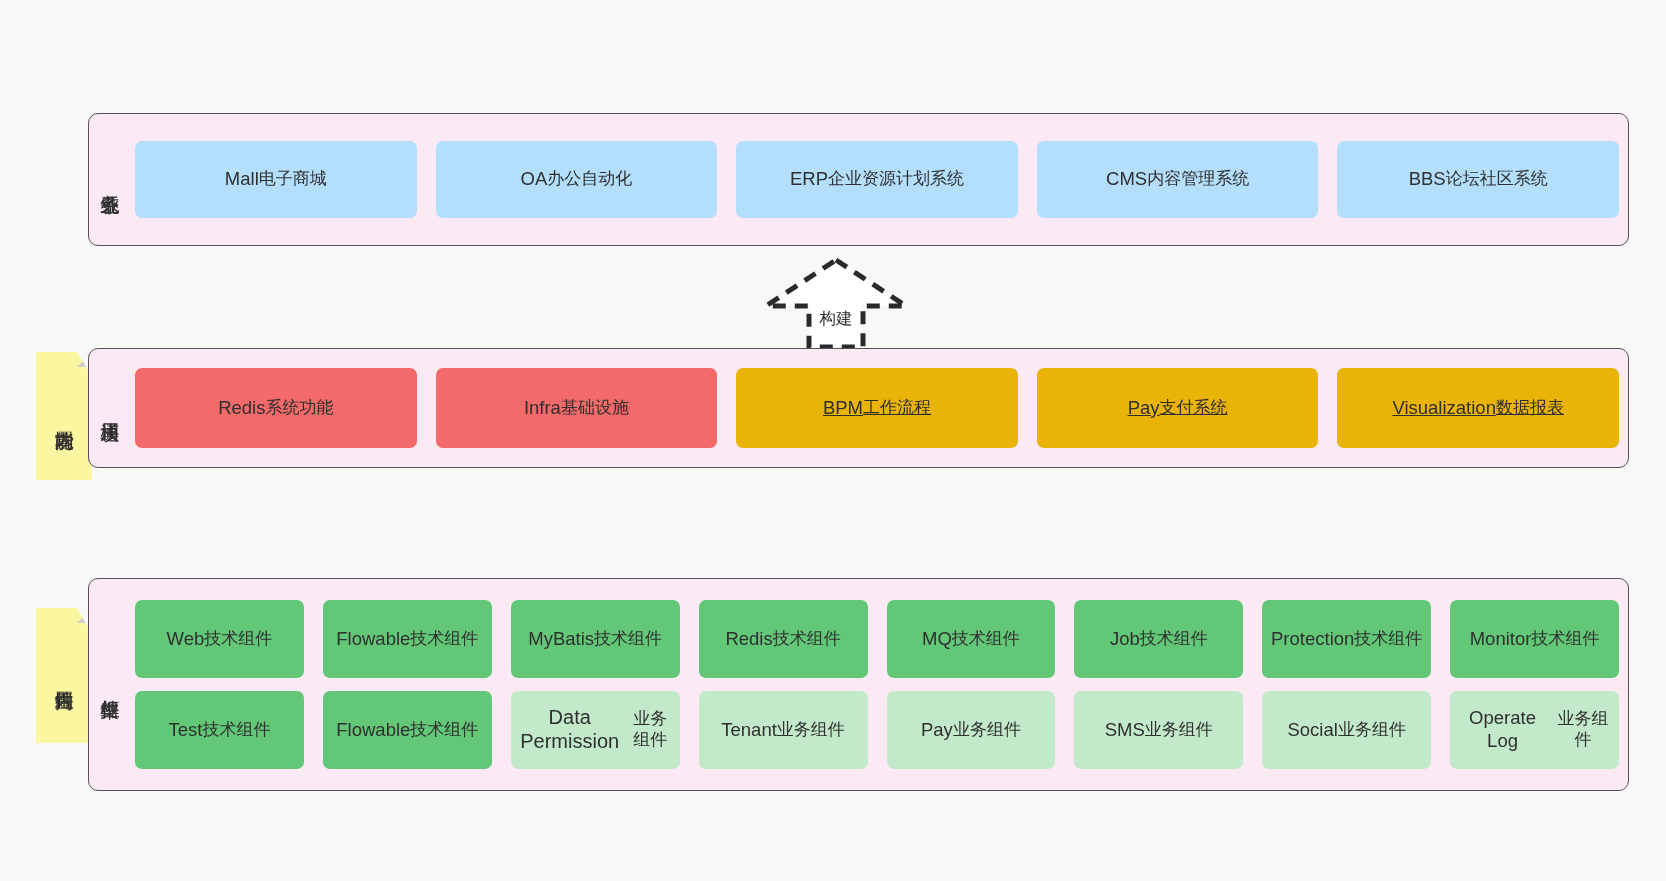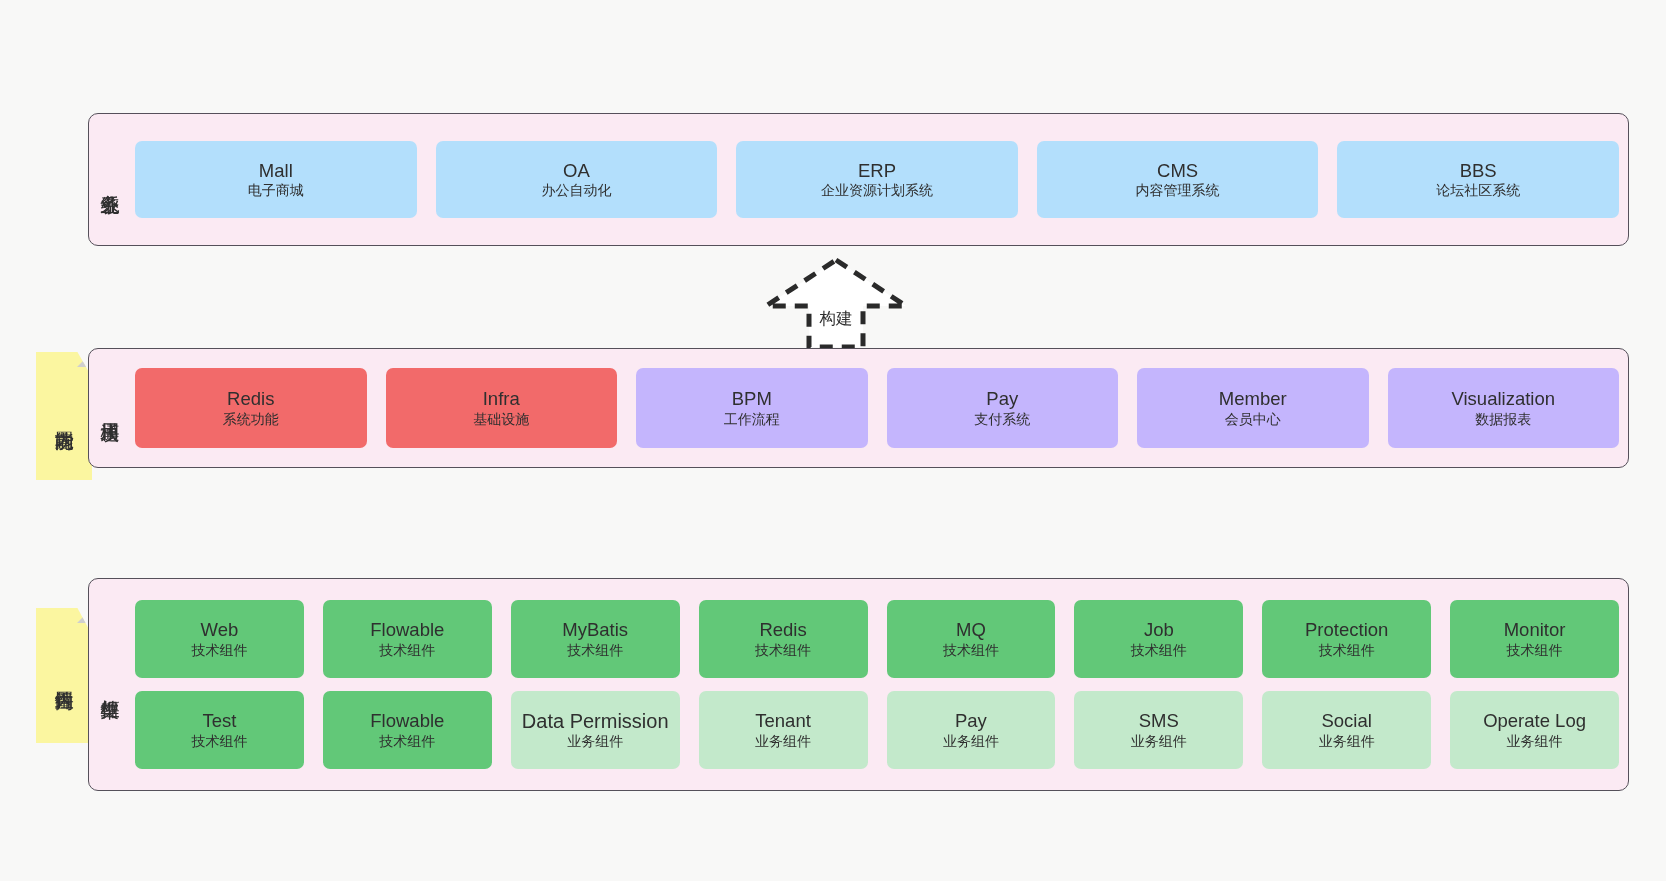--- a/index.html
+++ b/index.html
@@ -61,39 +61,39 @@
     display:flex;
     gap:19px;
     width:100%;
   }
 
   
   .card{
     flex:1 1 0;
     border-radius:7px;
     display:flex;
-    flex-direction:column;
+    flex-direction:row;
     align-items:center;
     justify-content:center;
     text-align:center;
     box-sizing:border-box;
     line-height:1.22;
     color:#2f2f2f;
     padding:2px 4px;
   }
   .card .en{font-size:18.5px;}
-  .card .cn{font-size:14px;}
+  .card .cn{font-size:17px;}
   .card.three .en{font-size:20px;line-height:1.18;}
 
   .h-business .card{height:77px;background:#b3dffc;}
   .h-common   .card{height:80px;}
   .h-framework .card{height:78px;text-align:center;}
 
   .c-red   {background:#f26a6a;}
-  .c-pink  {background:#c4b5fd;}
+  .c-pink  {background:#eab308;text-decoration:underline;}
   .c-green {background:#62c878;}
   .c-lgreen{background:#c3e9cb;}
 
   
   .sticky{
     position:absolute;
     width:56px;
     background:#fbf6a0;
     color:#2f2f2f;
     font-size:19px;
@@ -199,24 +199,20 @@
           </div>
           <div class="card c-pink">
             <span class="en">BPM</span>
             <span class="cn">工作流程</span>
           </div>
           <div class="card c-pink">
             <span class="en">Pay</span>
             <span class="cn">支付系统</span>
           </div>
           <div class="card c-pink">
-            <span class="en">Member</span>
-            <span class="cn">会员中心</span>
-          </div>
-          <div class="card c-pink">
             <span class="en">Visualization</span>
             <span class="cn">数据报表</span>
           </div>
         </div>
       </div>
     </div>
   </div>
 
 
   <div class="sticky" id="sticky-framework">

